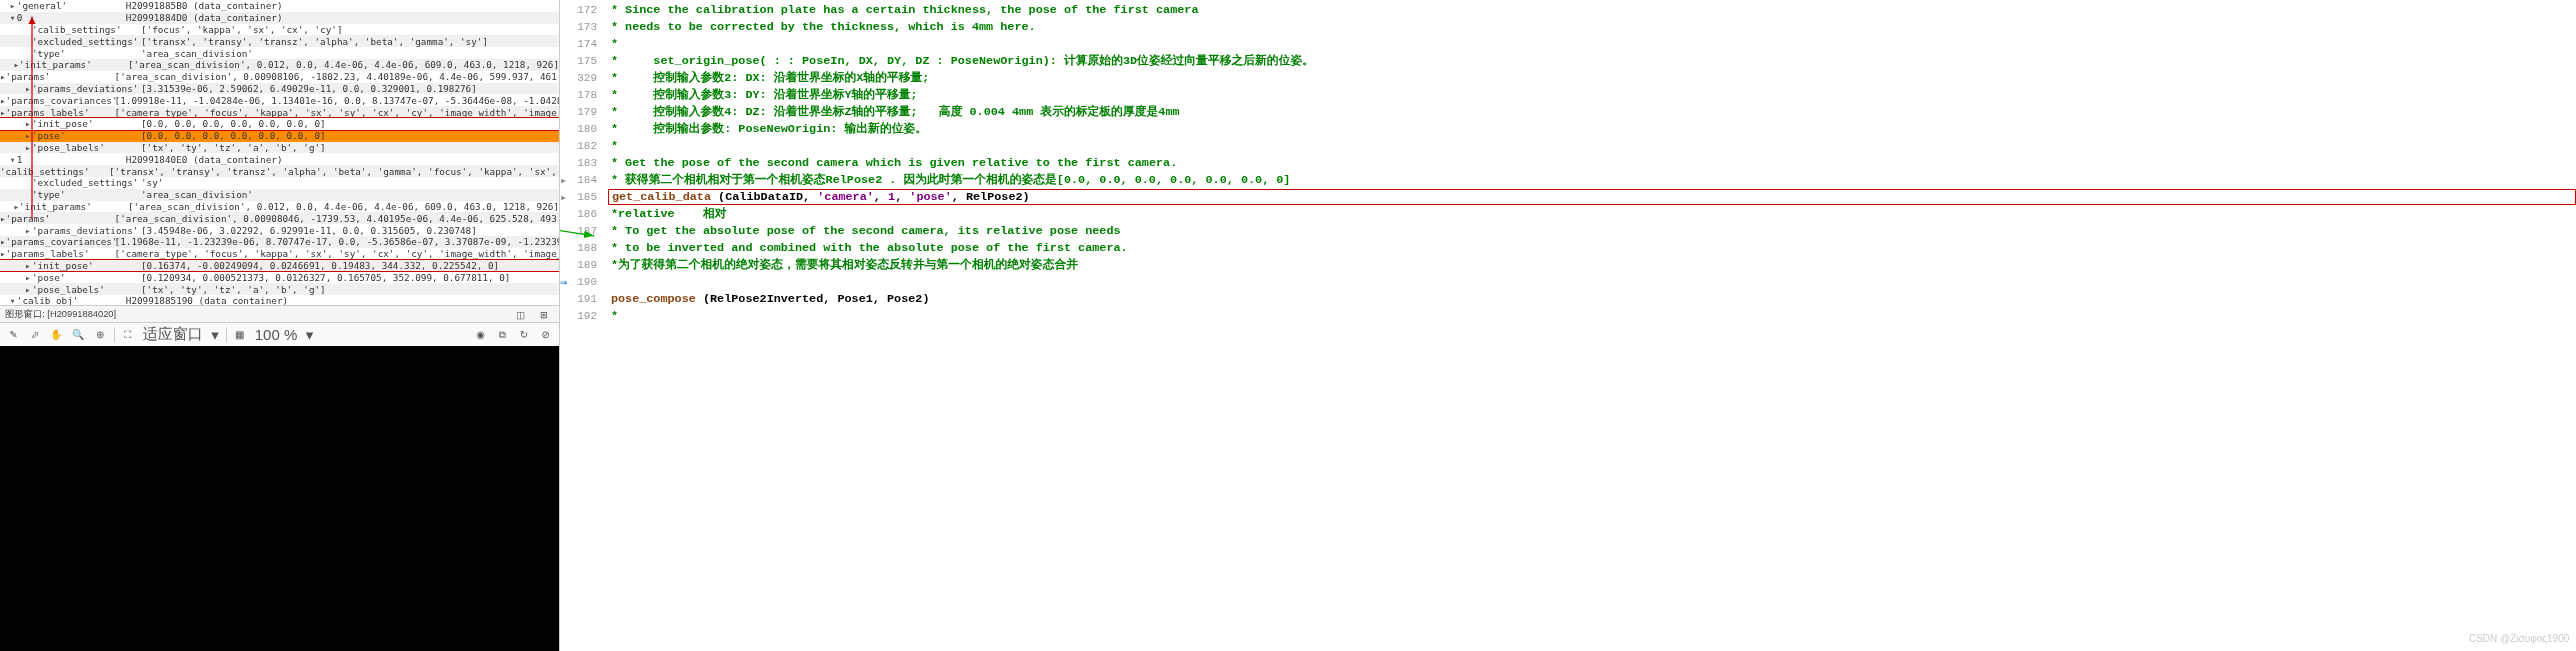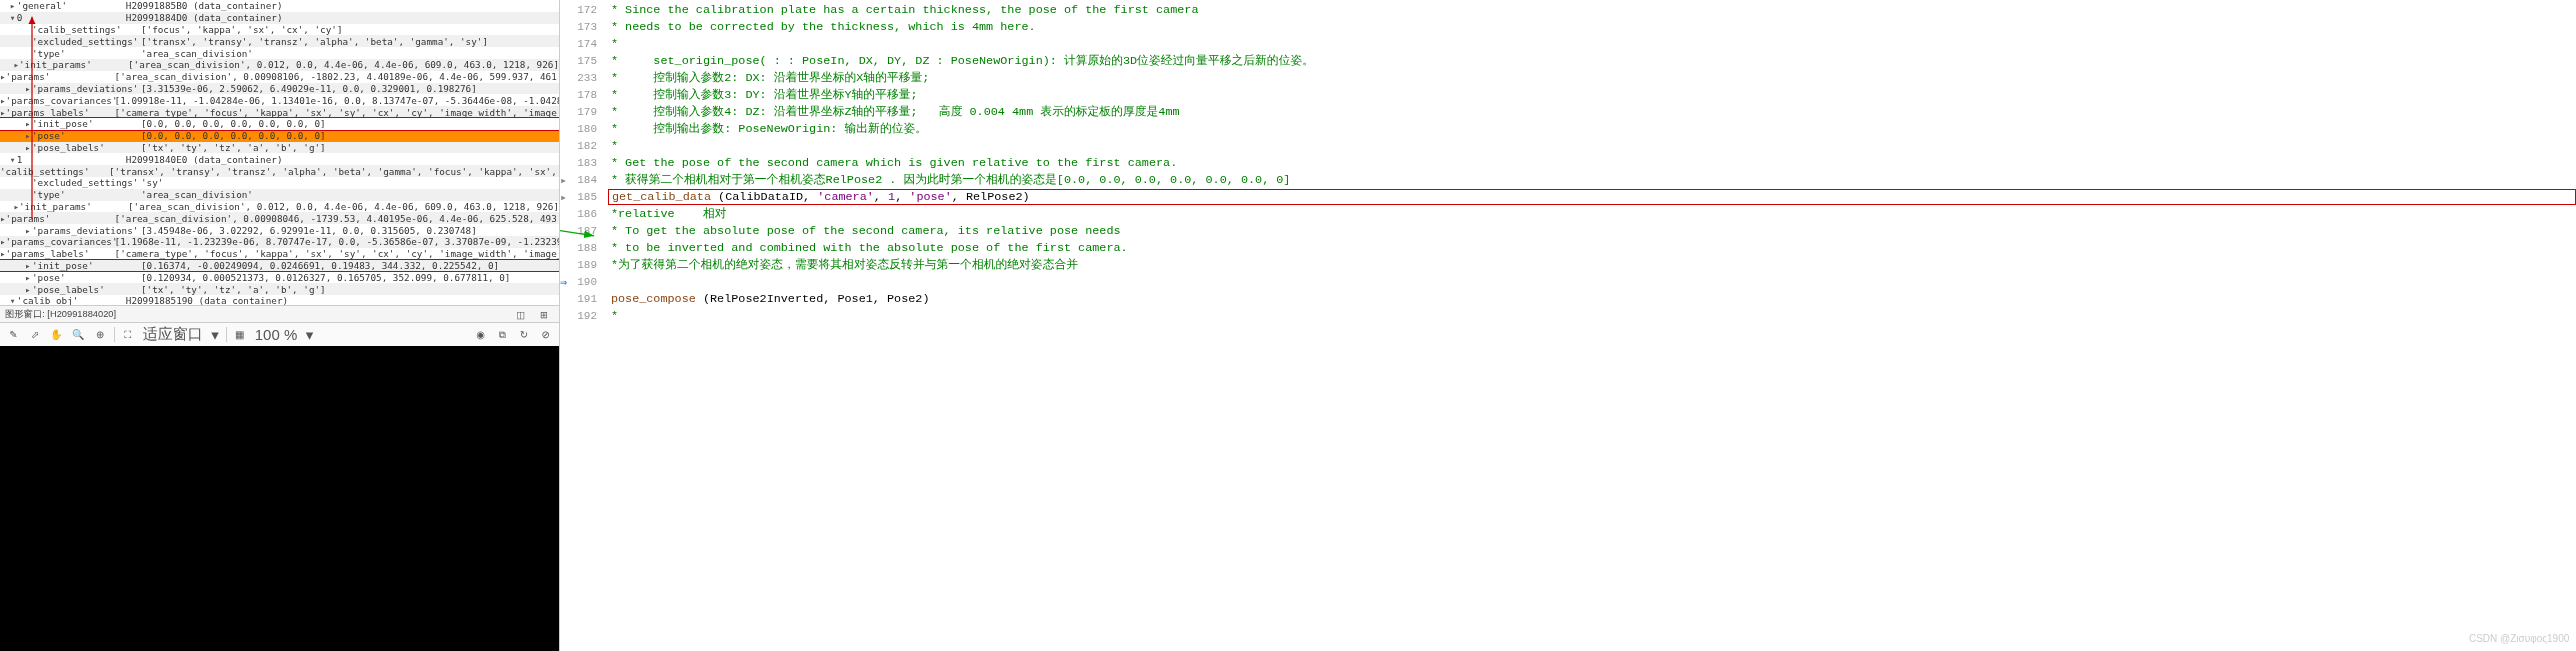--- a/index.html
+++ b/index.html
@@ -19,21 +19,21 @@
 .tb-btn { width: 20px; height: 18.5px; display: flex; align-items: center; justify-content: center; color: #555; cursor: pointer; border-radius: 1.7px; }
 .tb-sep { width: 0.8px; height: 15px; background: #ccc; margin: 0 1.7px; }
 .tb-text { padding: 0 3.4px; color: #555; font-size: 15px; }
 .tb-right { margin-left: auto; display: flex; gap: 1.7px; }
 .black-area { flex: 1; background: #000; }
 .right-panel { flex: 1; display: flex; flex-direction: column; background: #fff; }
 .code-area { flex: 1; overflow: auto; font-family: Consolas, "Courier New", monospace; font-size: 11.8px; padding: 1.7px 0; position: relative; }
 .code-line { display: flex; align-items: center; min-height: 17px; }
 .gutter { width: 34px; text-align: center; padding-right: 6.7px; color: #999; user-select: none; font-size: 11px; }
 .gutter-icon { width: 13.5px; display: inline-block; }
-.code-text { flex: 1; white-space: pre; padding-left: 3.4px; }
+.code-text { flex: 1; white-space: pre; padding-left: 3.4px; font-weight: bold; }
 .comment { color: #008000; }
 .str { color: #800080; }
 .num { color: #800080; }
 .ident { color: #000; }
 .brown { color: #8b4513; }
 .code-box { border: 0.8px solid #c00; }
 .arrow-svg { position: absolute; pointer-events: none; }
 .watermark { position: absolute; right: 6.7px; bottom: 7px; color: #ccc; font-size: 10px; }
 </style>
 </head>
@@ -263,21 +263,21 @@
         <span class="gutter">174</span>
         <span class="code-text"><span class="comment">*</span></span>
       </div>
       <div class="code-line">
         <span class="gutter-icon"></span>
         <span class="gutter">175</span>
         <span class="code-text"><span class="comment">*     set_origin_pose( : : PoseIn, DX, DY, DZ : PoseNewOrigin): 计算原始的3D位姿经过向量平移之后新的位姿。</span></span>
       </div>
       <div class="code-line">
         <span class="gutter-icon"></span>
-        <span class="gutter">233</span>
+        <span class="gutter">329</span>
         <span class="code-text"><span class="comment">*     控制输入参数2: DX: 沿着世界坐标的X轴的平移量;</span></span>
       </div>
       <div class="code-line">
         <span class="gutter-icon"></span>
         <span class="gutter">178</span>
         <span class="code-text"><span class="comment">*     控制输入参数3: DY: 沿着世界坐标Y轴的平移量;</span></span>
       </div>
       <div class="code-line">
         <span class="gutter-icon"></span>
         <span class="gutter">179</span>

